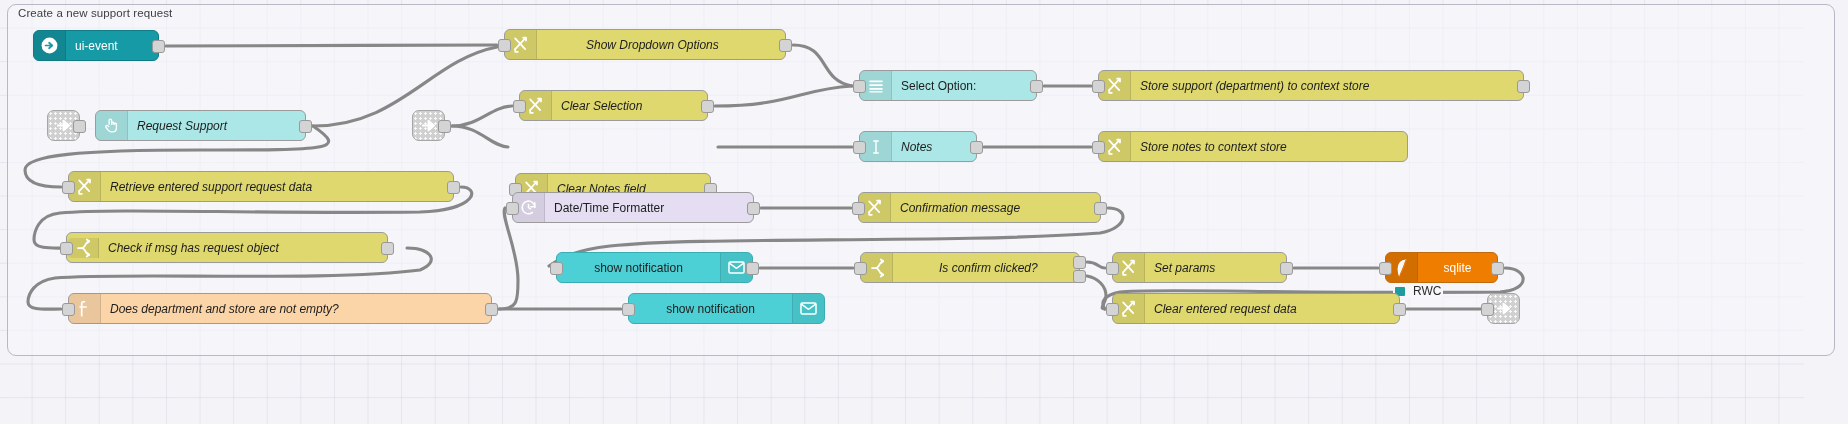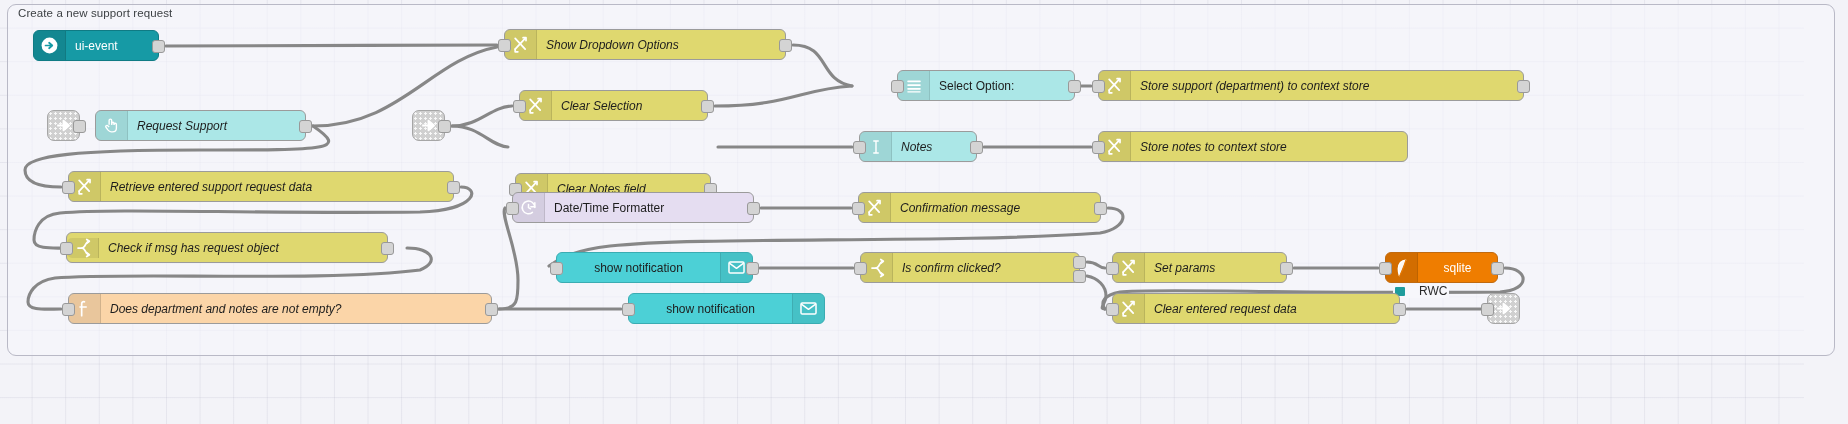--- a/index.html
+++ b/index.html
@@ -90,21 +90,21 @@
     position:absolute;width:33px;height:31px;border-radius:7px;
     background:#d0d0d0;border:1px solid #a6a6a6;box-sizing:border-box;
     background-image:radial-gradient(circle, rgba(255,255,255,.85) 1px, transparent 1.1px);
     background-size:5px 5px;
     display:flex;align-items:center;justify-content:center;
   }
   .linknode svg{width:19px;height:19px;}
 
   
   .status{
-    position:absolute;display:flex;align-items:center;gap:14px;
+    position:absolute;display:flex;align-items:center;gap:8px;
     font-size:12px;color:#2a2a2a;background:#f7f7fb;padding:0 2px;
     white-space:nowrap;
   }
   .status .dot{width:10px;height:9px;background:#1f9c9c;border-radius:1px;display:inline-block;}
 
   svg.gi{display:block;}
 </style>
 </head>
 <body>
 
@@ -183,21 +183,21 @@
       <svg class="gi" width="19" height="19" viewBox="0 0 24 24" fill="none" stroke="#fff" stroke-width="1.7" stroke-linejoin="round">
           <path d="M9 11V5.5a1.6 1.6 0 013.2 0V11"></path>
           <path d="M12.2 11V9.4a1.5 1.5 0 013 0V11"></path>
           <path d="M15.2 11.2v-.6a1.5 1.5 0 013 0V15c0 3-2 5-5 5h-1.6c-2 0-3-.9-4.2-2.4L5 14.2c-.6-.8-.3-1.7.5-2.1.7-.4 1.6-.2 2.1.5L9 14"></path>
         </svg>
     </div>
     <div class="lbl left">Request Support</div>
     <div class="port out"></div>
   </div>
 
-  <div class="node n-yellow" style="left:504px;top:29px;width:282px;">
+  <div class="node n-yellow" style="left:504px;top:29px;width:282px;gap:40px;">
     <div class="ibox">
       <svg class="gi" width="20" height="20" viewBox="0 0 24 24" fill="none" stroke="#fff" stroke-width="2.1" stroke-linecap="round" stroke-linejoin="round">
           <path d="M5 4l12 13"></path>
           <path d="M17 4L5 17"></path>
           <path d="M14.5 3.2H18V6.6"></path>
           <path d="M5 17v3.2h3.2"></path>
         </svg>
     </div>
     <div class="lbl left italic">Show Dropdown Options</div>
     <div class="port in"></div>
@@ -232,21 +232,21 @@
           <path d="M17 4L5 17"></path>
           <path d="M14.5 3.2H18V6.6"></path>
           <path d="M5 17v3.2h3.2"></path>
         </svg>
     </div>
     <div class="lbl left italic">Clear Notes field</div>
     <div class="port in"></div>
     <div class="port out"></div>
   </div>
 
-  <div class="node n-cyan" style="left:897px;top:70px;width:178px;">
+  <div class="node n-cyan" style="left:859px;top:70px;width:178px;">
     <div class="ibox">
       <svg class="gi" width="18" height="18" viewBox="0 0 24 24">
           <rect x="3" y="4.5" width="18" height="2.6" rx="1" fill="#fff"></rect>
           <rect x="3" y="9.5" width="18" height="2.6" rx="1" fill="#fff"></rect>
           <rect x="3" y="14.5" width="18" height="2.6" rx="1" fill="#fff"></rect>
           <rect x="3" y="19" width="18" height="1.6" rx=".8" fill="#fff"></rect>
         </svg>
     </div>
     <div class="lbl left">Select Option:</div>
     <div class="port in"></div>
@@ -320,21 +320,21 @@
     <div class="port out"></div>
   </div>
 
   <div class="node n-orange-l" style="left:68px;top:293px;width:424px;">
     <div class="ibox">
       <svg class="gi" width="20" height="20" viewBox="0 0 24 24" fill="none" stroke="#fff" stroke-width="2" stroke-linecap="round">
           <path d="M8 20c0-6 0-12 0-14 0-2.2 1.6-3.2 3.4-2.6"></path>
           <path d="M6 9.6h7.4"></path>
         </svg>
     </div>
-    <div class="lbl left italic">Does department and notes are not empty?</div>
+    <div class="lbl left italic">Does department and store are not empty?</div>
     <div class="port in"></div>
     <div class="port out"></div>
   </div>
 
   <div class="node n-lav" style="left:512px;top:192px;width:242px;">
     <div class="ibox">
       <svg class="gi" width="19" height="19" viewBox="0 0 24 24" fill="none" stroke="#fff" stroke-width="1.9" stroke-linecap="round">
           <path d="M20 12a8 8 0 10-3 6.2"></path>
           <path d="M20 6v5h-5"></path>
           <path d="M12 8.2V12l2.6 1.6"></path>
@@ -364,21 +364,21 @@
     <div class="ibox right">
       <svg class="gi" width="19" height="19" viewBox="0 0 24 24" fill="none" stroke="#fff" stroke-width="1.9" stroke-linejoin="round">
           <rect x="2.5" y="5" width="19" height="14" rx="1.6"></rect>
           <path d="M3 6.4l9 6.6 9-6.6"></path>
         </svg>
     </div>
     <div class="port in"></div>
     <div class="port out"></div>
   </div>
 
-  <div class="node n-yellow" style="left:860px;top:252px;width:220px;">
+  <div class="node n-yellow" style="left:860px;top:252px;width:220px;gap:37px;">
     <div class="ibox">
       <svg class="gi" width="20" height="20" viewBox="0 0 24 24" fill="none" stroke="#fff" stroke-width="2.1" stroke-linecap="round" stroke-linejoin="round">
           <path d="M6 12h5"></path>
           <path d="M11 12c4 0 4-8 8-8"></path>
           <path d="M11 12c4 0 4 8 8 8"></path>
           <path d="M16.5 1.8L19.6 4l-3.1 2.2"></path>
           <path d="M16.5 17.8L19.6 20l-3.1 2.2"></path>
         </svg>
     </div>
     <div class="lbl left italic">Is confirm clicked?</div>

